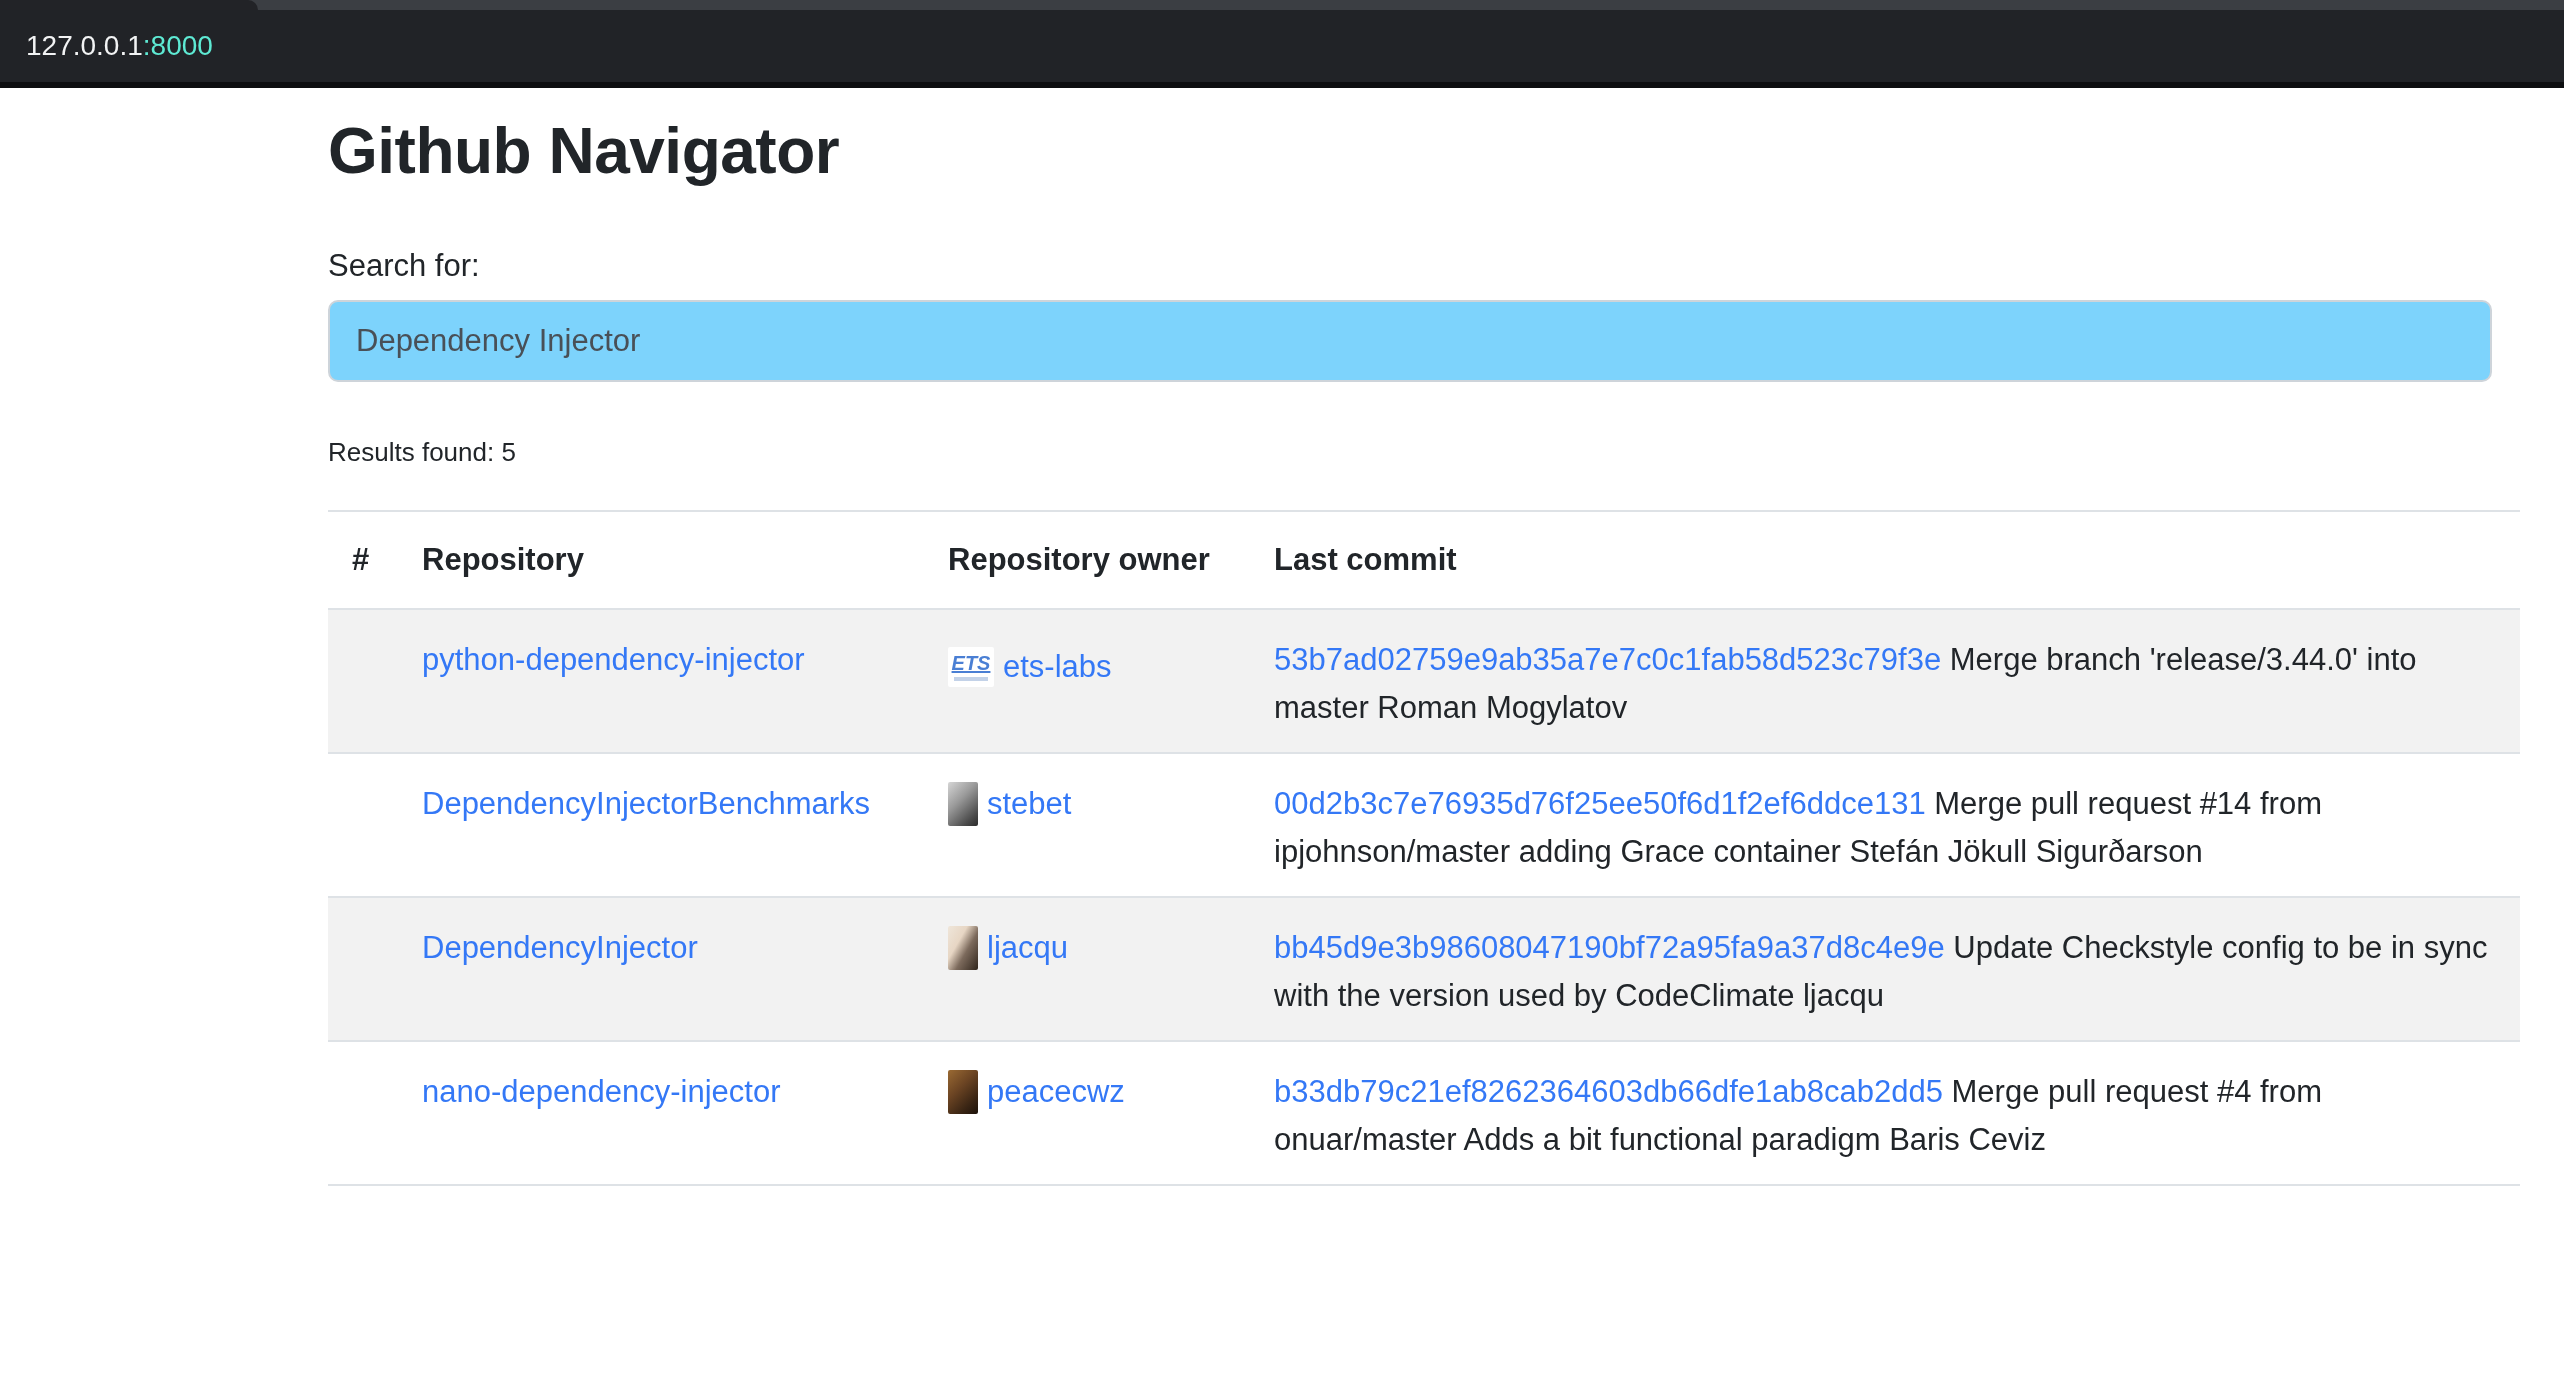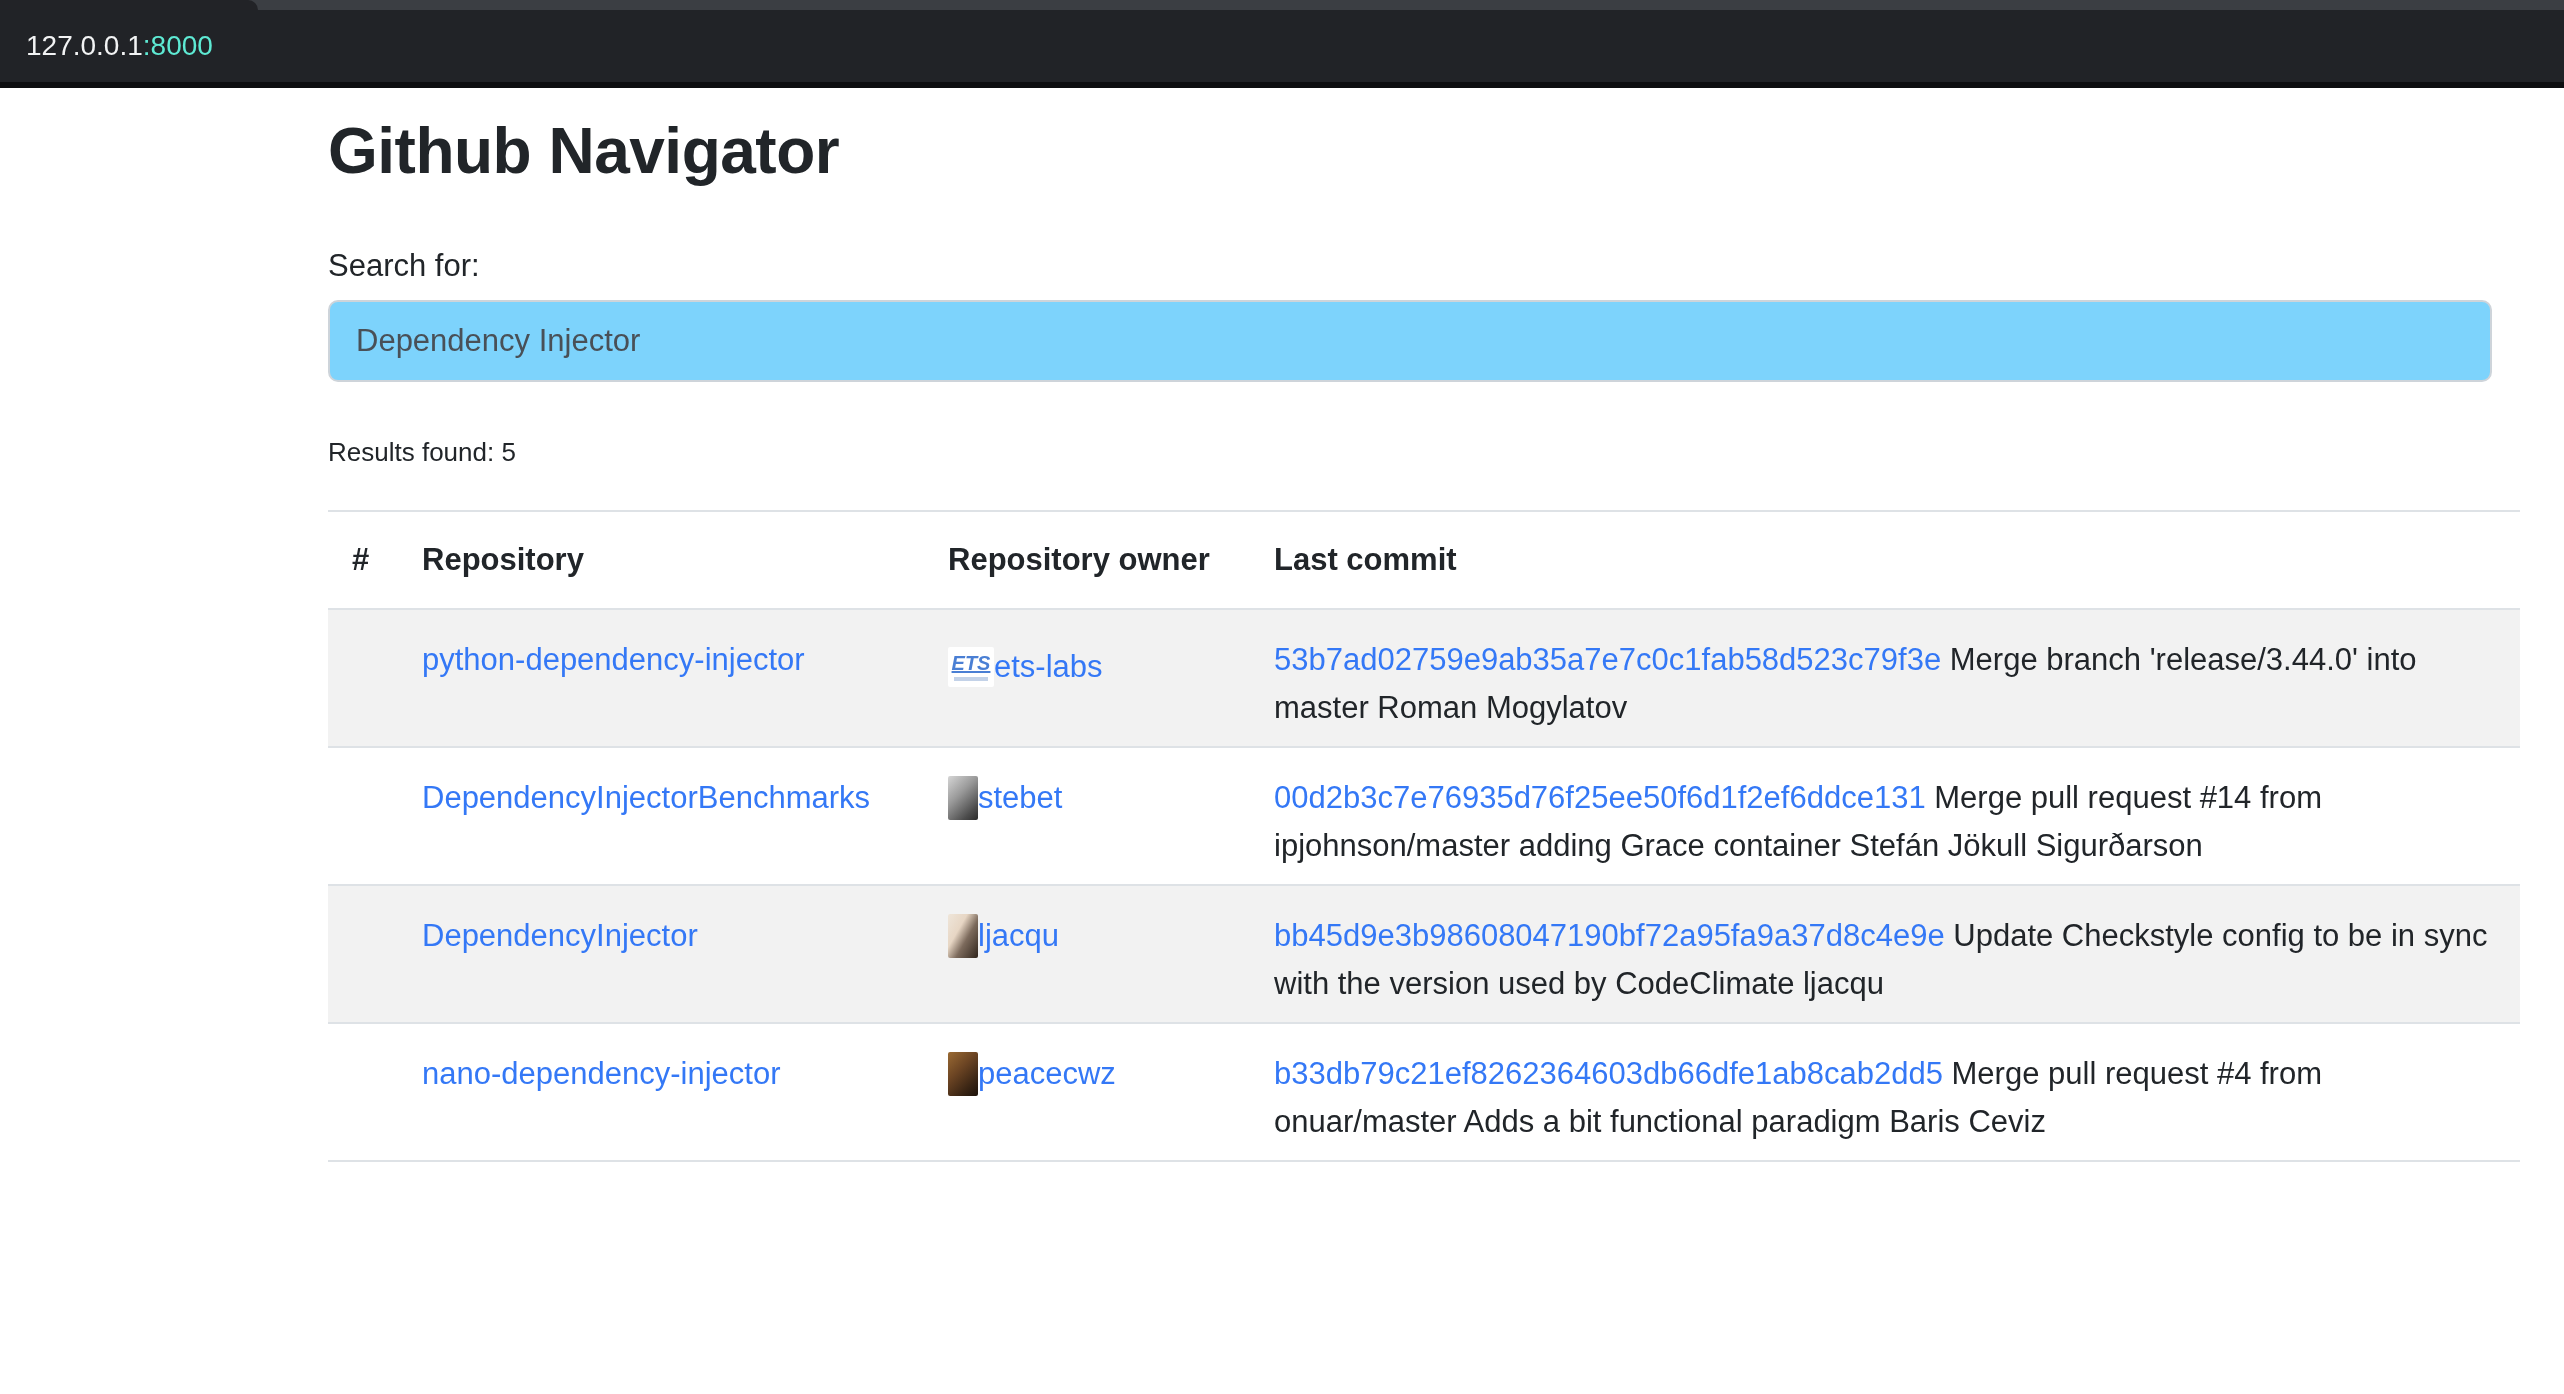--- a/index.html
+++ b/index.html
@@ -49,28 +49,28 @@
   
   table.results-table { width:100%; margin-top:36px; border-collapse:collapse;
                         border-bottom:2px solid #dee2e6; }
   .results-table th {
     text-align:left; font-size:31px; font-weight:700; color:#212529;
     padding:24px 24px 24px 24px; border-top:2px solid #dee2e6; border-bottom:2px solid #dee2e6;
     line-height:48px;
   }
   .results-table td {
     vertical-align:top; font-size:31px; line-height:48px; color:#212529;
-    padding:26px 24px 14px 24px; border-top:2px solid #dee2e6;
+    padding:26px 24px 20px 24px; border-top:2px solid #dee2e6;
   }
   .results-table tbody tr:nth-child(odd)  { background:#f2f2f2; }
   .results-table tbody tr:nth-child(even) { background:#ffffff; }
 
   a { color:#3478f6; text-decoration:none; cursor:pointer; }
 
-  .owner-wrap { display:inline-flex; align-items:center; gap:0; }
+  .owner-wrap { display:inline-flex; align-items:center; gap:9px; }
   .avatar { flex:0 0 auto; border-radius:2px; }
   .avatar-photo { width:30px; height:44px; }
   .avatar-ets { width:46px; height:40px; background:#ffffff; display:flex; flex-direction:column;
                 align-items:center; justify-content:center; }
   .avatar-ets i { font-style:italic; font-weight:700; font-size:20px; line-height:22px;
                   color:#4a7fd4; text-decoration:underline; }
   .avatar-ets::after { content:""; display:block; width:34px; height:4px; margin-top:3px;
                        background:#c3d2e8; }
   .avatar-stebet   { background:linear-gradient(135deg,#d6d6d6 0%,#9a9a9a 40%,#4c4c4c 80%,#2c2c2c 100%); }
   .avatar-ljacqu   { background:linear-gradient(120deg,#efe6da 0%,#e7d6c4 35%,#7c6a5c 60%,#30251c 100%); }

